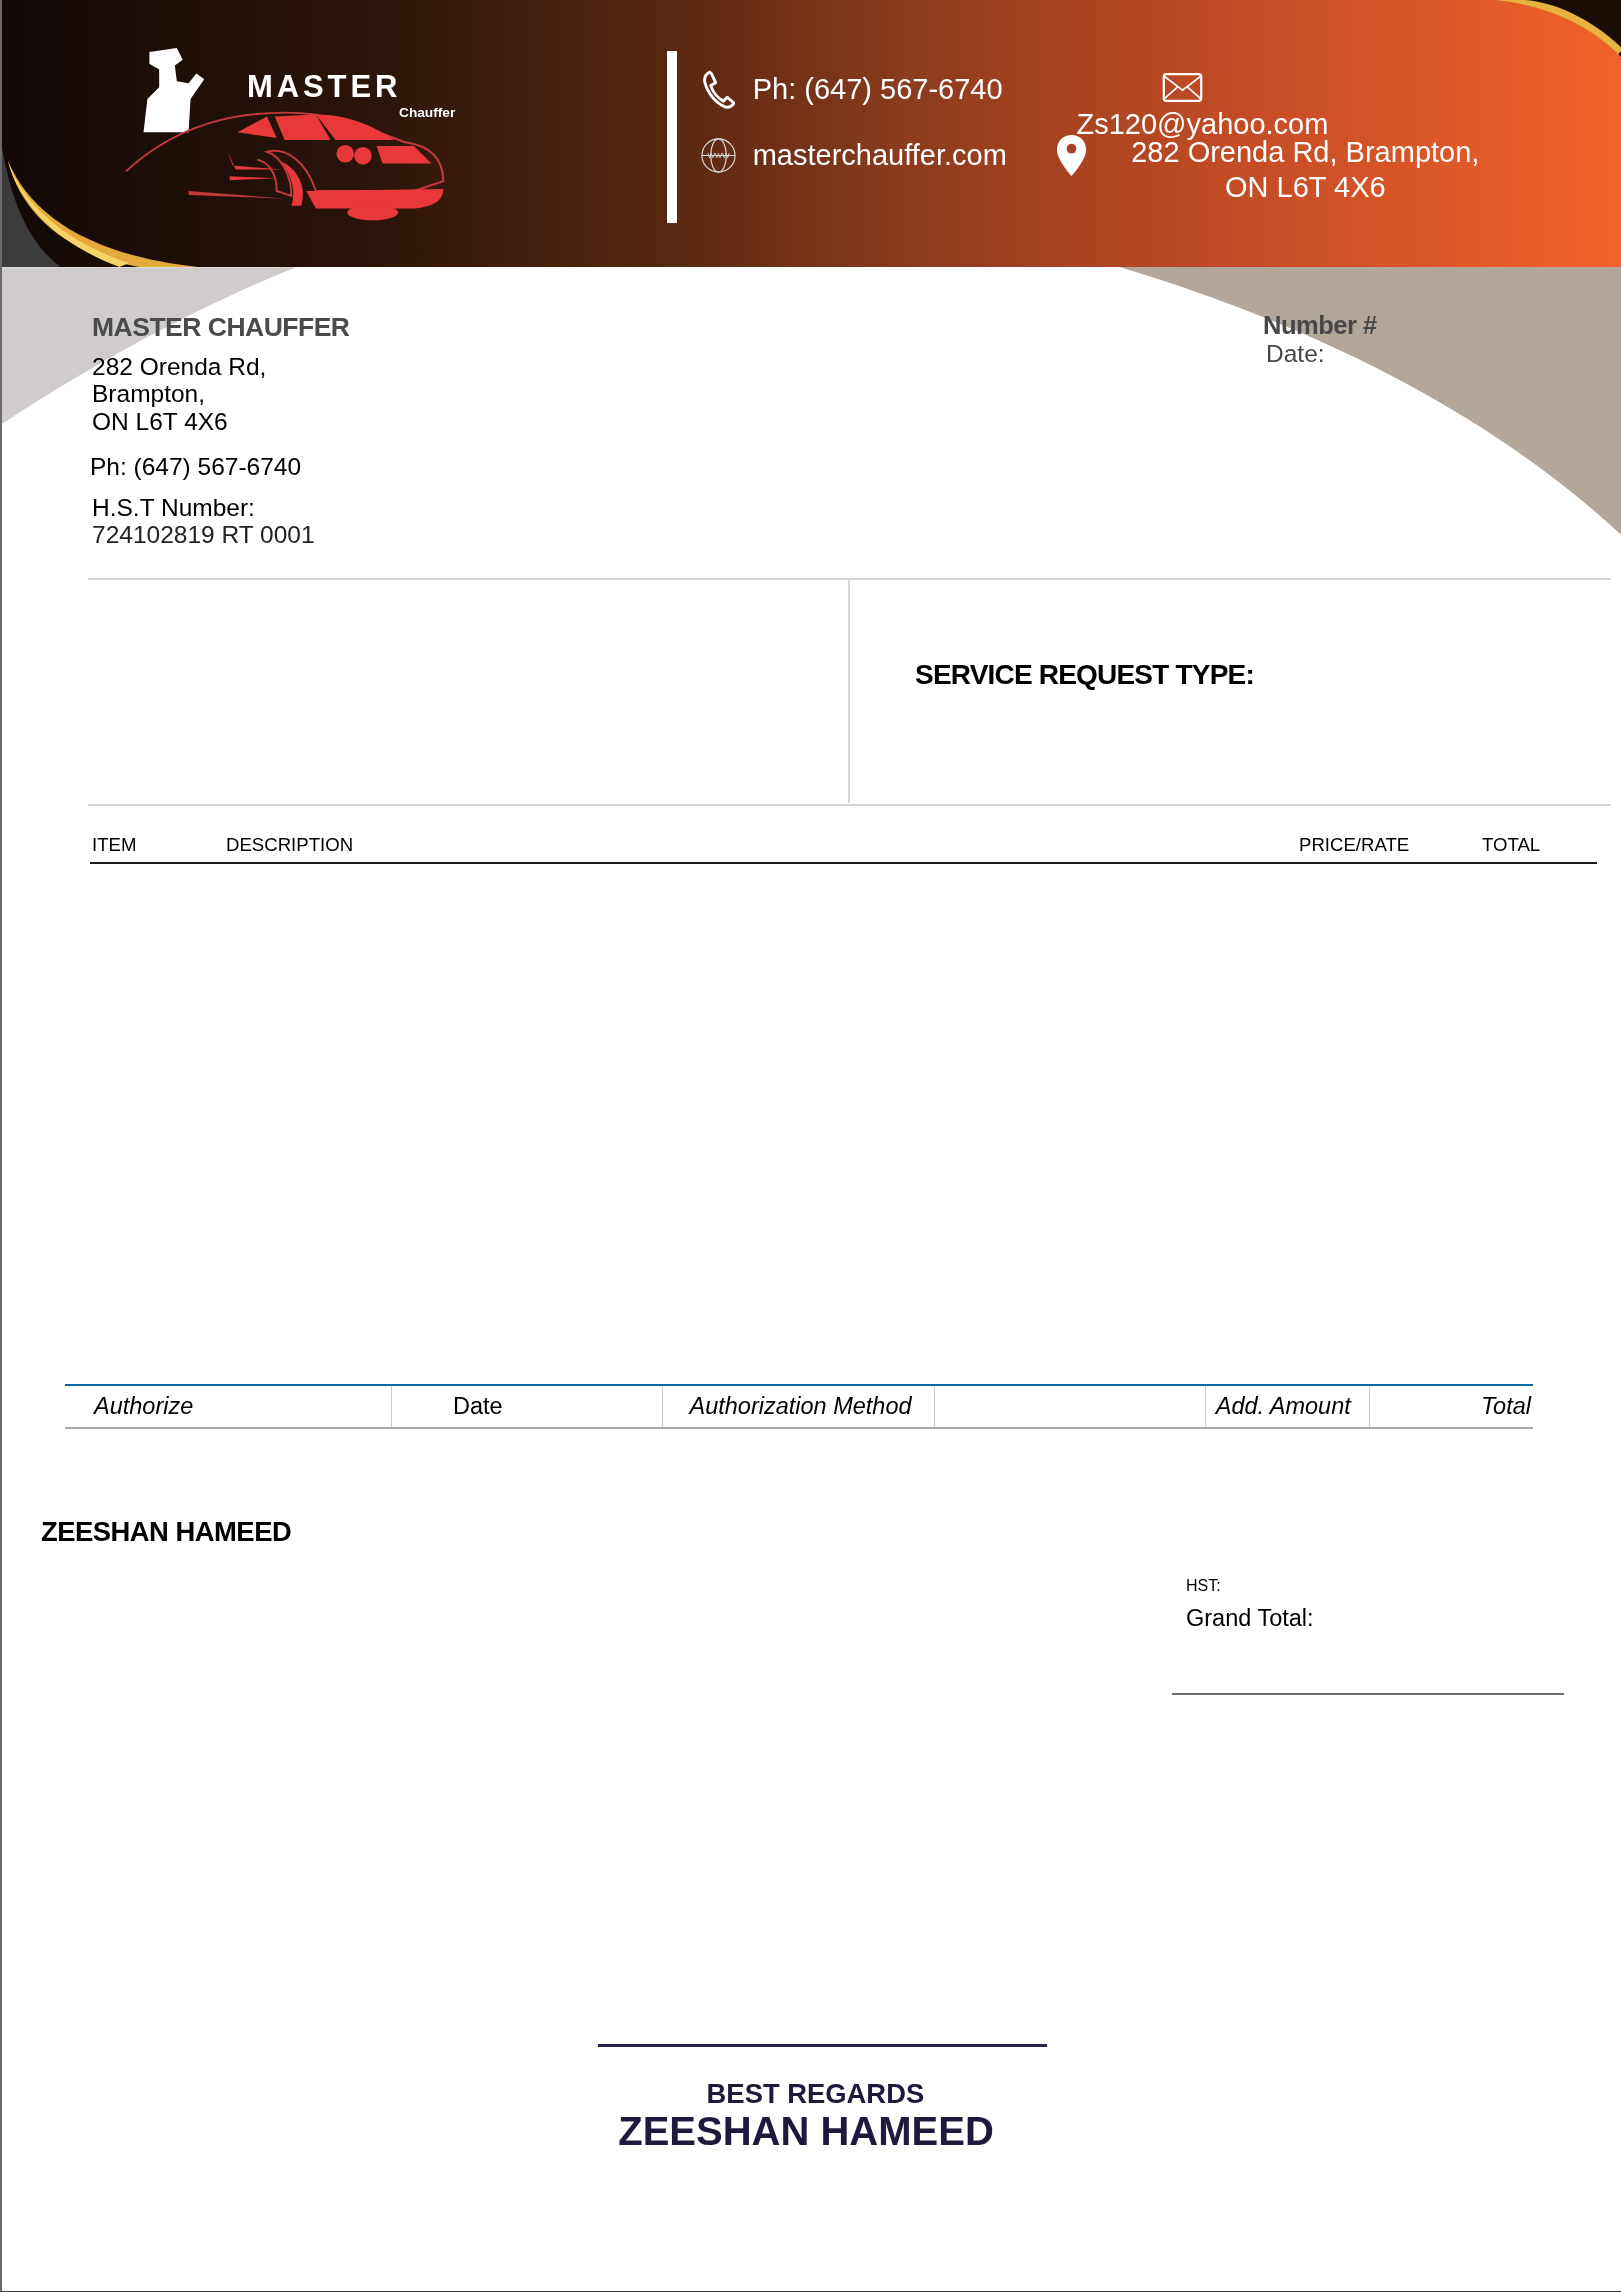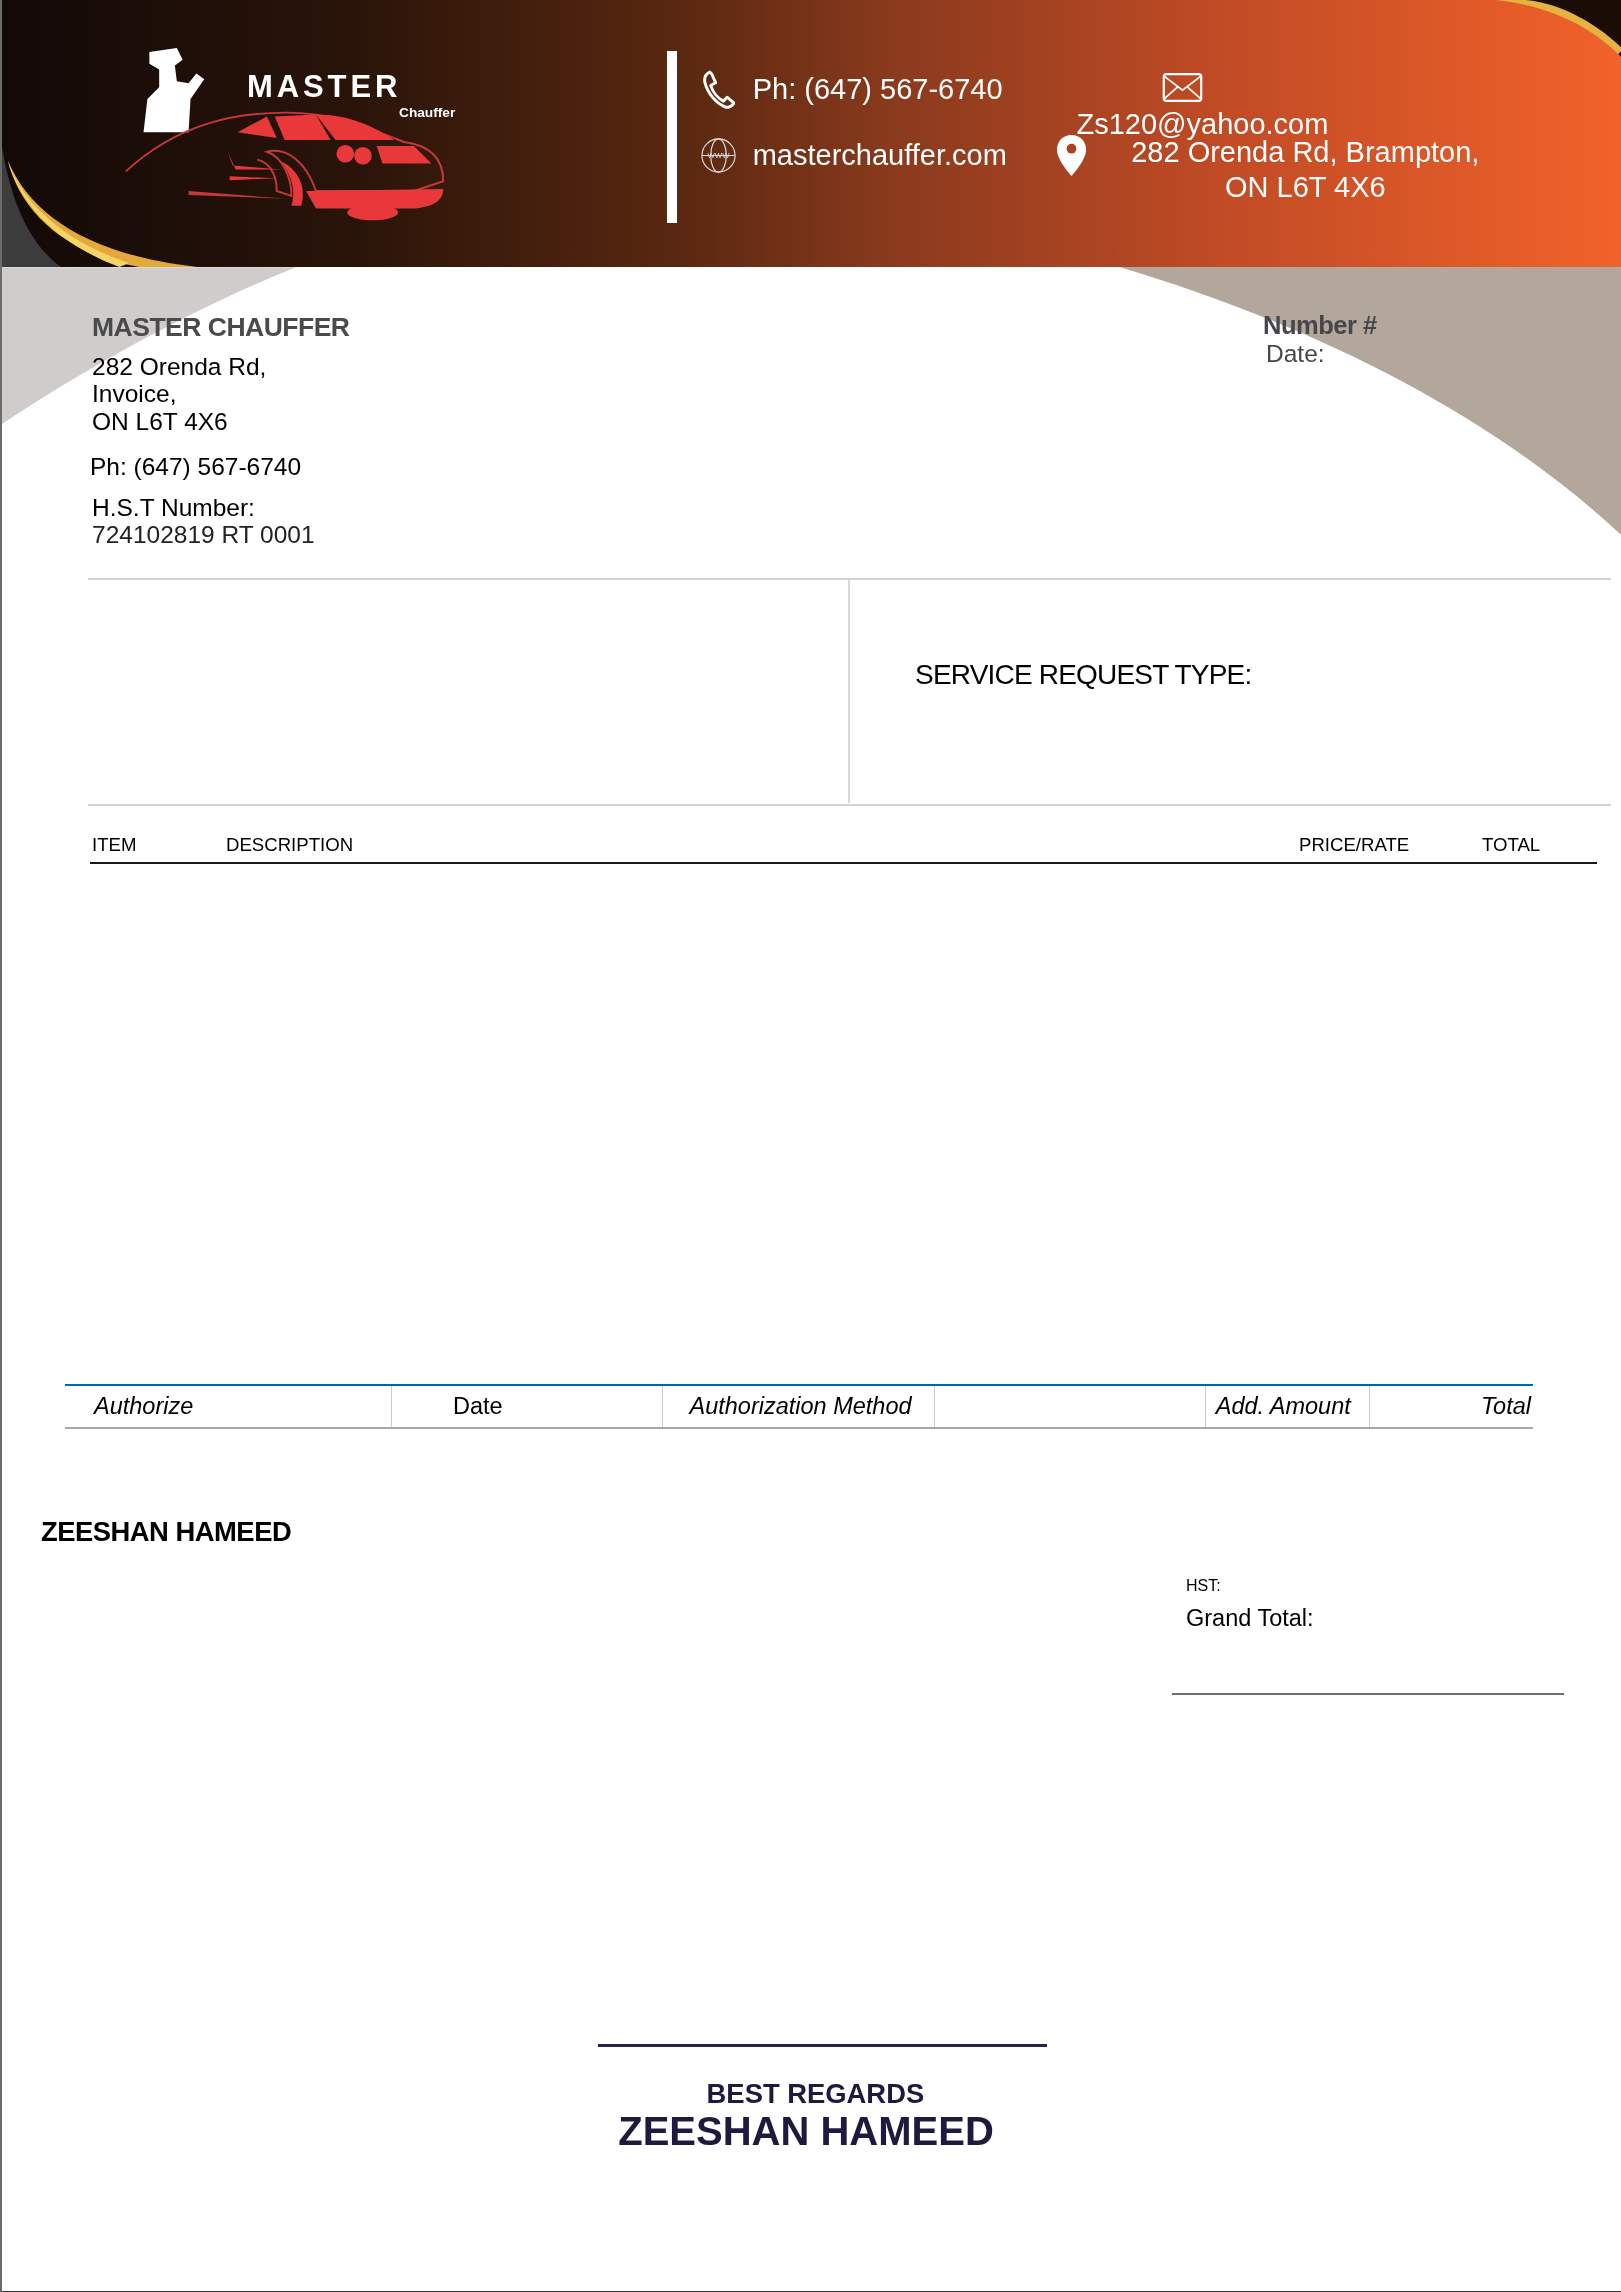--- a/index.html
+++ b/index.html
@@ -40,21 +40,21 @@
   .company-phone { position: absolute; left: 88px; top: 453px; font-size: 24.5px; color: #000; }
   .hst-label { position: absolute; left: 90px; top: 494px; font-size: 24.5px; color: #000; }
   .hst-value { position: absolute; left: 90px; top: 521px; font-size: 24.5px; color: #222; }
 
   .invoice-no { position: absolute; left: 1261px; top: 311px; font-size: 25.5px; font-weight: bold; color: #45474b; letter-spacing: -0.5px; }
   .invoice-date { position: absolute; left: 1264px; top: 340px; font-size: 24.5px; color: #45474b; }
 
   
   .hline { position: absolute; height: 2px; background: #d2d2d2; }
   .vline { position: absolute; width: 2px; background: #d8d8d8; }
-  .service-label { position: absolute; left: 913px; top: 659px; font-size: 28px; font-weight: normal; color: #000; letter-spacing: -0.8px; }
+  .service-label { position: absolute; left: 913px; top: 659px; font-size: 28px; font-weight: bold; color: #000; letter-spacing: -0.8px; }
 
   
   .item-head { position: absolute; top: 834px; font-size: 18.6px; color: #000; }
   .item-rule { position: absolute; left: 88px; top: 862px; width: 1507px; height: 2px; background: #1a1a1a; }
 
   
   .auth-row { position: absolute; left: 63px; top: 1384px; width: 1468px; height: 45px;
               border-top: 2px solid #0369a1; border-bottom: 2px solid #a8a8a8; display: flex; }
   .auth-cell { height: 100%; border-right: 1px solid #cccccc; font-size: 23.5px; font-style: italic; display: flex; align-items: center; color: #000; }
   .auth-cell:last-child { border-right: none; }
@@ -164,21 +164,21 @@
   <svg class="deco-left" width="294" height="167" viewBox="0 0 300 170">
     <path d="M0,0 L300,0 C200,40 90,100 0,160 Z" fill="#cfcccb"></path>
   </svg>
   <svg class="deco-right" width="504" height="274" viewBox="0 0 514 280">
     <path d="M0,0 L514,0 L514,275 C380,150 200,60 0,0 Z" fill="#b3a69b"></path>
   </svg>
 
   <div class="company-name">MASTER CHAUFFER</div>
   <div class="company-addr">
     <div>282 Orenda Rd,</div>
-    <div>Invoice,</div>
+    <div>Brampton,</div>
     <div>ON L6T 4X6</div>
   </div>
   <div class="company-phone">Ph: (647) 567-6740</div>
   <div class="hst-label">H.S.T Number:</div>
   <div class="hst-value">724102819 RT 0001</div>
 
   <div class="invoice-no">Number #</div>
   <div class="invoice-date">Date:</div>
 
   <div class="hline" style="left:86px; top:578px; width:1523px;"></div>

